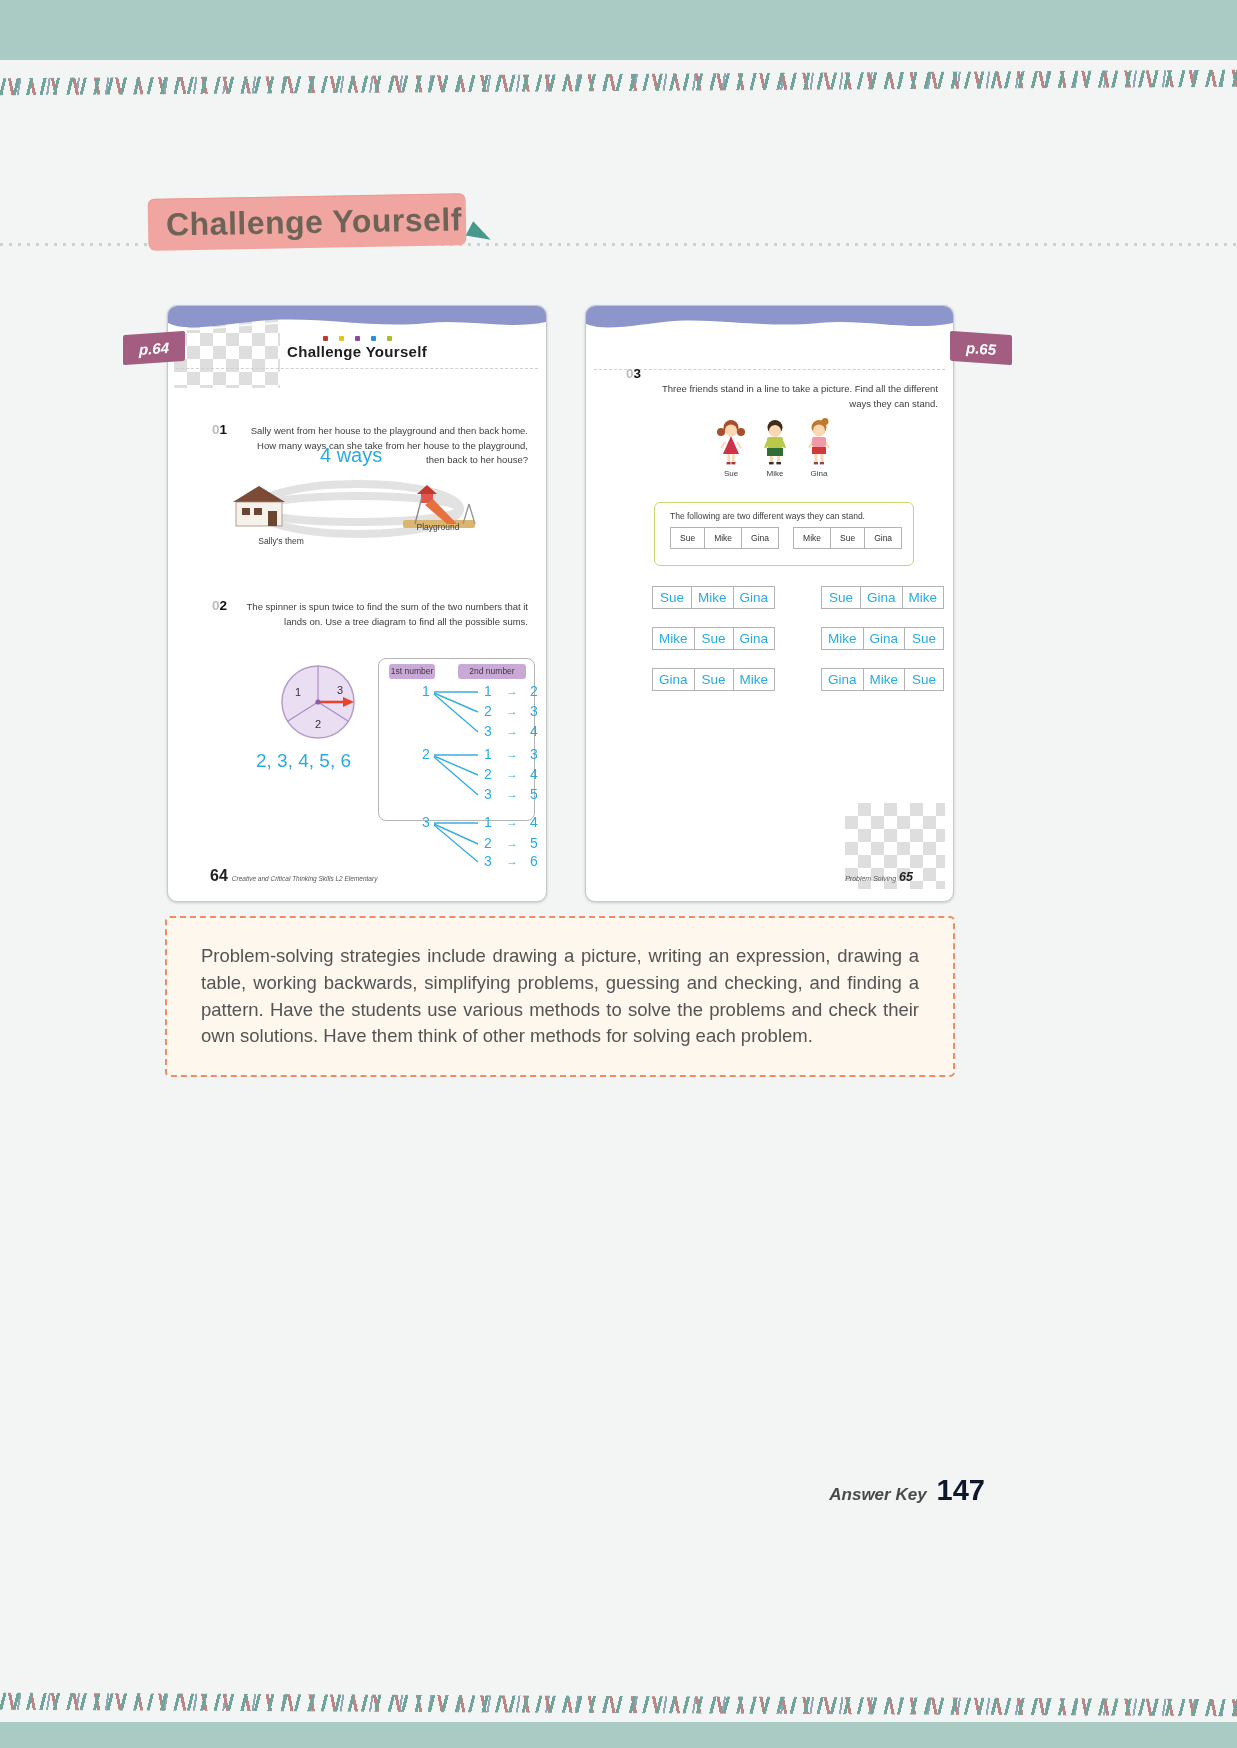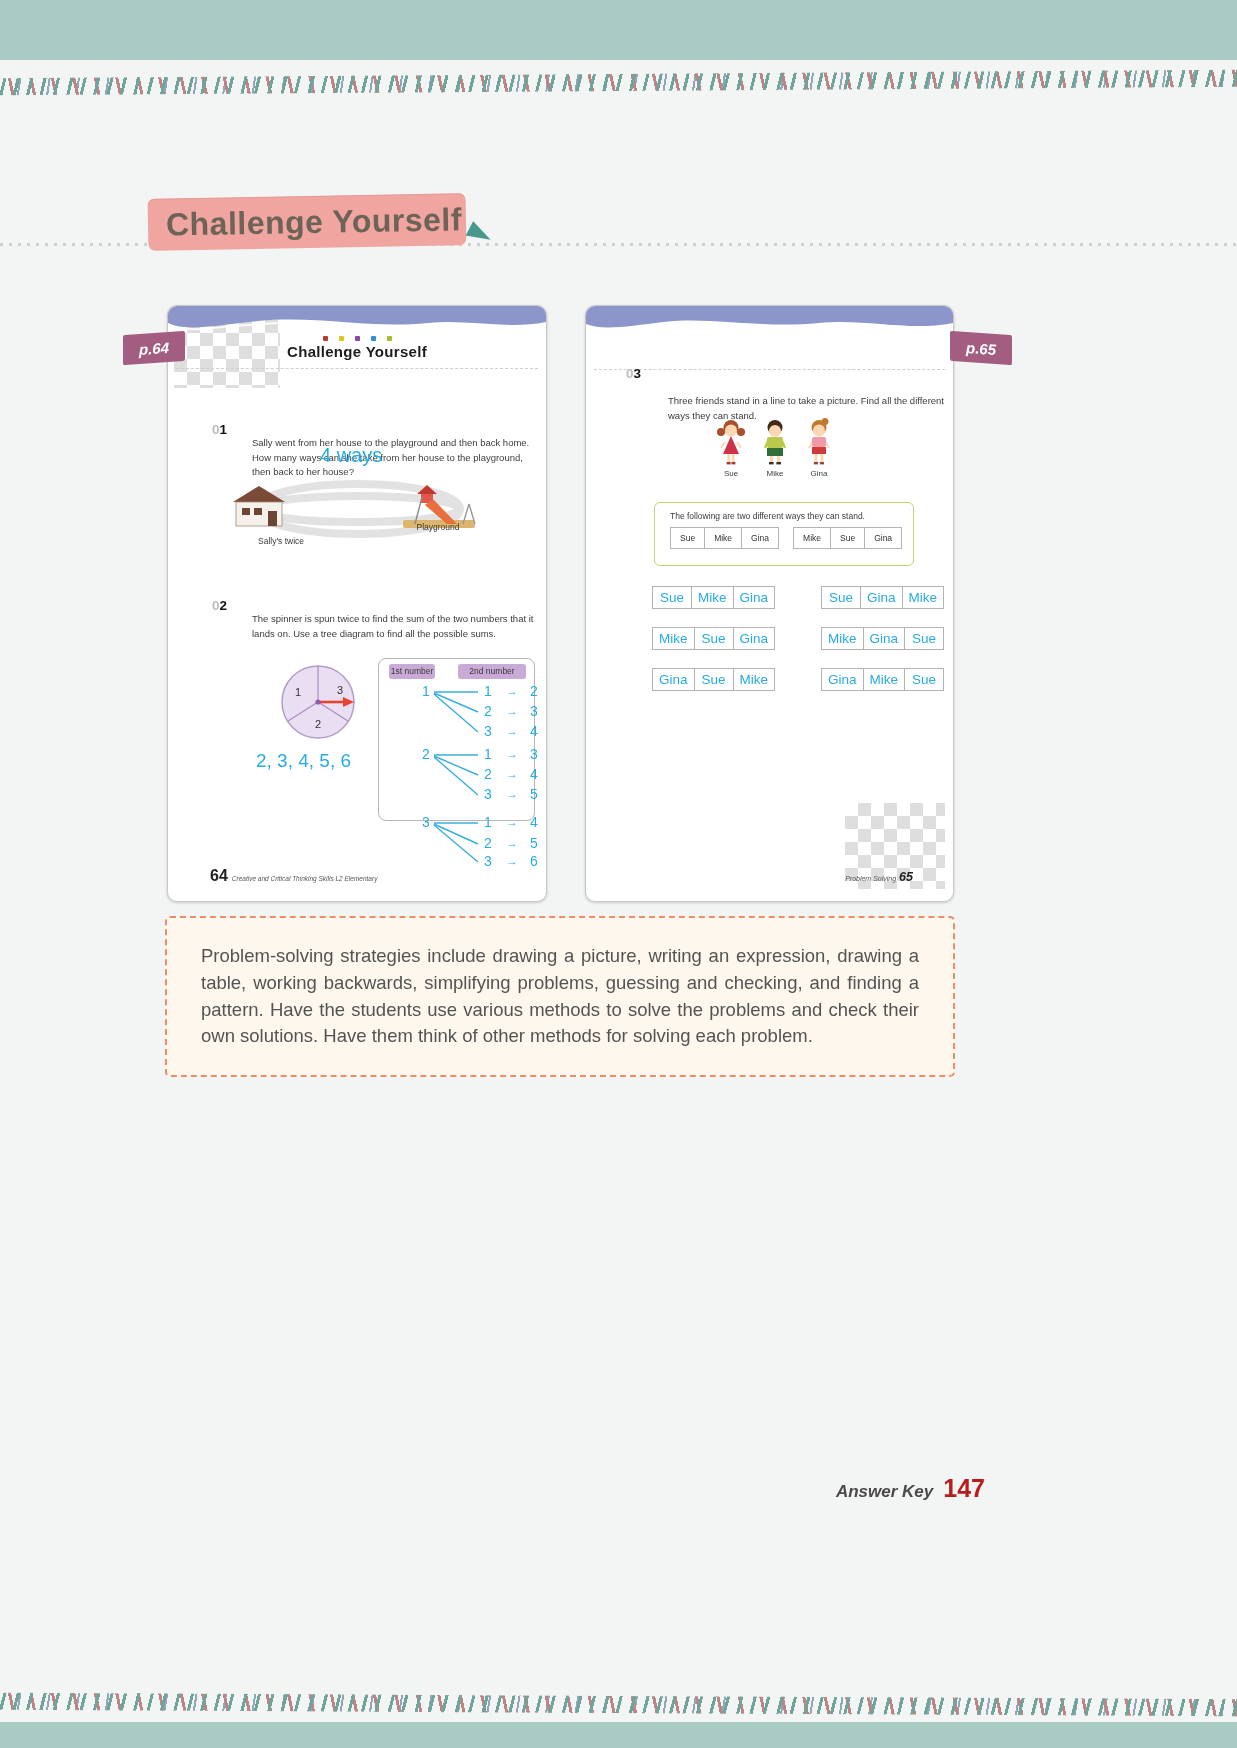--- a/index.html
+++ b/index.html
@@ -41,21 +41,21 @@
   .checkers-br{right:8px;bottom:12px;width:100px;height:86px;}
   .band-wave{position:absolute;left:0;top:0;width:100%;height:34px;z-index:1;}
   .page-head{position:absolute;left:0;top:30px;width:100%;text-align:center;z-index:2;}
   .head-dots{display:flex;justify-content:center;gap:11px;margin-bottom:2px;}
   .head-dots i{width:5px;height:5px;border-radius:1px;display:block;}
   .hd1{background:#bb3b2e;}.hd2{background:#dfc51f;}.hd3{background:#8c48a5;}.hd4{background:#2f8fd4;}.hd5{background:#a3bf2b;}
   .page-head h3{margin:0;font-size:15px;font-weight:bold;color:#1d1d1d;letter-spacing:.3px;}
   .dotted-sep{position:absolute;left:8px;right:8px;border-top:1px dashed #cfcfcf;z-index:2;}
   .qnum{position:absolute;font-size:13.5px;font-weight:bold;color:#111;z-index:2;display:inline-block;}
   .qnum::first-letter{color:#bdbdbd;font-weight:bold;}
-  .qtext{position:absolute;font-size:9.5px;line-height:1.55;color:#3c3c3c;margin:12px;z-index:2;}
+  .qtext{position:absolute;font-size:9.5px;line-height:1.55;color:#3c3c3c;margin:0;z-index:2;text-align:right;}
   .ans{position:absolute;color:#29abe2;z-index:3;font-weight:400;}
   .illus{position:absolute;z-index:2;}
   .illus-label{position:absolute;font-size:8.5px;color:#3c3c3c;text-align:center;}
   
   .spinner-num{position:absolute;width:16px;text-align:center;font-size:11px;color:#333;z-index:3;}
   .tree-box{position:absolute;left:210px;top:352px;width:155px;height:161px;border:1px solid #b5b5b5;
     border-radius:8px;z-index:1;}
   .pill{position:absolute;height:15px;line-height:15px;background:#c9a9d6;border-radius:3px;
     text-align:center;font-size:8.5px;color:#3a3a3a;z-index:2;}
   .tn,.sum{position:absolute;width:16px;text-align:center;font-size:14px;color:#29abe2;z-index:3;}
@@ -84,21 +84,21 @@
   .ans-table{display:flex;}
   .ans-table span{border:1px solid #b3b3b3;margin-left:-1px;padding:3px 6px;font-size:13.5px;color:#29abe2;
     background:#fff;min-width:26px;text-align:center;}
   .ans-table span:first-child{margin-left:0;}
   
   .note{position:absolute;left:165px;top:916px;width:790px;box-sizing:border-box;background:#fdf7ed;
     border:2px dashed #ee8c66;border-radius:5px;padding:13px 22px;z-index:2;}
   .note p{margin:12px;font-size:18.5px;line-height:1.45;color:#545454;text-align:justify;}
   .akey{position:absolute;right:252px;top:1474px;display:flex;align-items:baseline;gap:10px;}
   .akey-label{font-size:17px;font-style:italic;font-weight:bold;color:#4a4a4a;}
-  .akey-num{font-size:25px;font-weight:bold;color:#b91c1c;}
+  .akey-num{font-size:29px;font-weight:bold;color:#0f172a;}
 </style>
 </head>
 <body>
 
 <div class="canvas">
 
   <div class="band-top"></div>
   <div class="stitch stitch-top"></div>
   <div class="dotted-rule"></div>
 
@@ -150,21 +150,21 @@
         <g transform="translate(205,6)">
           <rect x="-10" y="36" width="72" height="8" rx="2" fill="#dcb56e"></rect>
           <polygon points="4,10 14,1 24,10" fill="#c13a30"></polygon>
           <rect x="8" y="10" width="12" height="9" fill="#e2574c"></rect>
           <polygon points="20,15 44,40 34,40 12,21" fill="#e8703f"></polygon>
           <line x1="2" y1="40" x2="9" y2="13" stroke="#8a8a8a" stroke-width="1.4"></line>
           <line x1="50" y1="40" x2="56" y2="20" stroke="#999999" stroke-width="1.4"></line>
           <line x1="62" y1="40" x2="56" y2="20" stroke="#999999" stroke-width="1.4"></line>
         </g>
       </svg>
-      <span class="illus-label" style="left:18px;top:58px;width:110px">Sally's twice</span>
+      <span class="illus-label" style="left:18px;top:58px;width:110px">Sally's them</span>
       <span class="illus-label" style="left:175px;top:44px;width:110px">Playground</span>
     </div>
 
     <span class="qnum" style="left:44px;top:292px">02</span>
     <p class="qtext" style="left:72px;top:294px;width:288px">The spinner is spun twice to find the sum of the two numbers that it lands on. Use a tree diagram to find all the possible sums.</p>
 
     <svg style="position:absolute;left:112px;top:358px;z-index:2" width="82" height="80" viewBox="0 0 82 80">
       <circle cx="38" cy="38" r="36" fill="#eadef2" stroke="#b49cc8" stroke-width="1.5"></circle>
       <line x1="38" y1="38" x2="38" y2="2" stroke="#a98cc0" stroke-width="1.2"></line>
       <line x1="38" y1="38" x2="8" y2="57" stroke="#a98cc0" stroke-width="1.2"></line>

